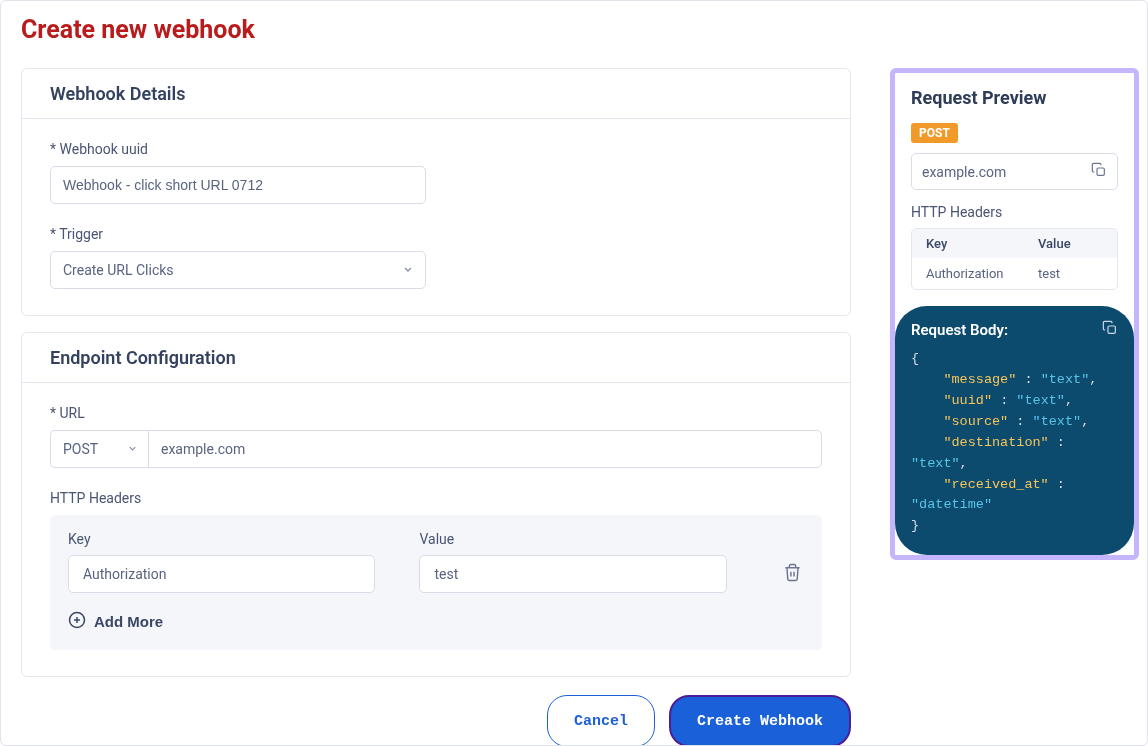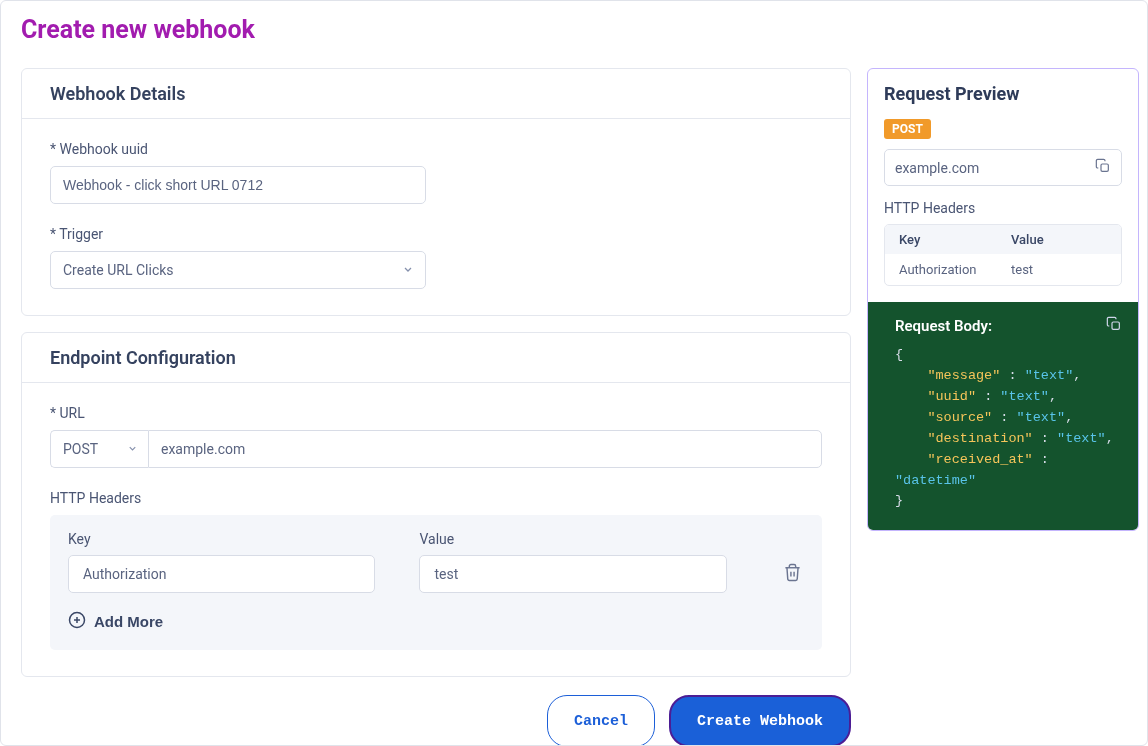--- a/index.html
+++ b/index.html
@@ -10,21 +10,21 @@
       width: 1148px;
       height: 746px;
       overflow: hidden;
       border: 1px solid #e0e3ea;
       border-radius: 6px;
     }
     .page { padding: 14px 20px 20px 20px; }
     .page-title {
       font-size: 25px;
       font-weight: 700;
-      color: #a21caf;
+      color: #b91c1c;
       margin: 0 0 24px 0;
     }
     .layout { display: flex; gap: 16px; }
     .main-col { flex: 1 1 auto; }
     .preview-col { flex: 0 0 272px; }
 
     .card {
       background: #fff;
       border: 1px solid #e4e7ee;
       border-radius: 6px;
@@ -178,23 +178,24 @@
     }
     .btn-primary {
       background: #1a60d8;
       border: 2px solid #4c1d95;
       color: #fff;
     }
 
     
     .preview-card {
       background: #fff;
-      border: 1px solid #c4b5fd;
+      border: 5px solid #c4b5fd;
       border-radius: 6px;
       overflow: hidden;
+      margin-left: 23px;
     }
     .preview-top { padding: 14px 16px 16px 16px; }
     .preview-title { font-size: 18px; font-weight: 700; color: #2e3b59; margin-bottom: 14px; }
     .badge {
       display: inline-block;
       background: #f19a2a;
       color: #fff;
       font-size: 12px;
       font-weight: 700;
       padding: 3px 8px;
@@ -229,23 +230,24 @@
     }
     .preview-table-row {
       display: flex;
       padding: 8px 14px;
       color: #5a6480;
     }
     .pt-key { width: 112px; }
     .pt-val { flex: 1; }
 
     .body-section {
-      background: #14532d;
-      padding: 14px 16px 18px 27px;
+      background: #0c4a6e;
+      padding: 14px 16px 18px 16px;
       color: #eef0f7;
+      border-radius: 32px;
     }
     .body-head {
       display: flex; justify-content: space-between; align-items: center;
       margin-bottom: 10px;
     }
     .body-title { font-size: 15px; font-weight: 600; color: #fff; }
     .body-head .copy { color: #cfd6ea; cursor: pointer; background:none;border:none;padding:0; }
     pre.code {
       font-family: "SFMono-Regular", Consolas, "Liberation Mono", Menlo, monospace;
       font-size: 13.5px;

